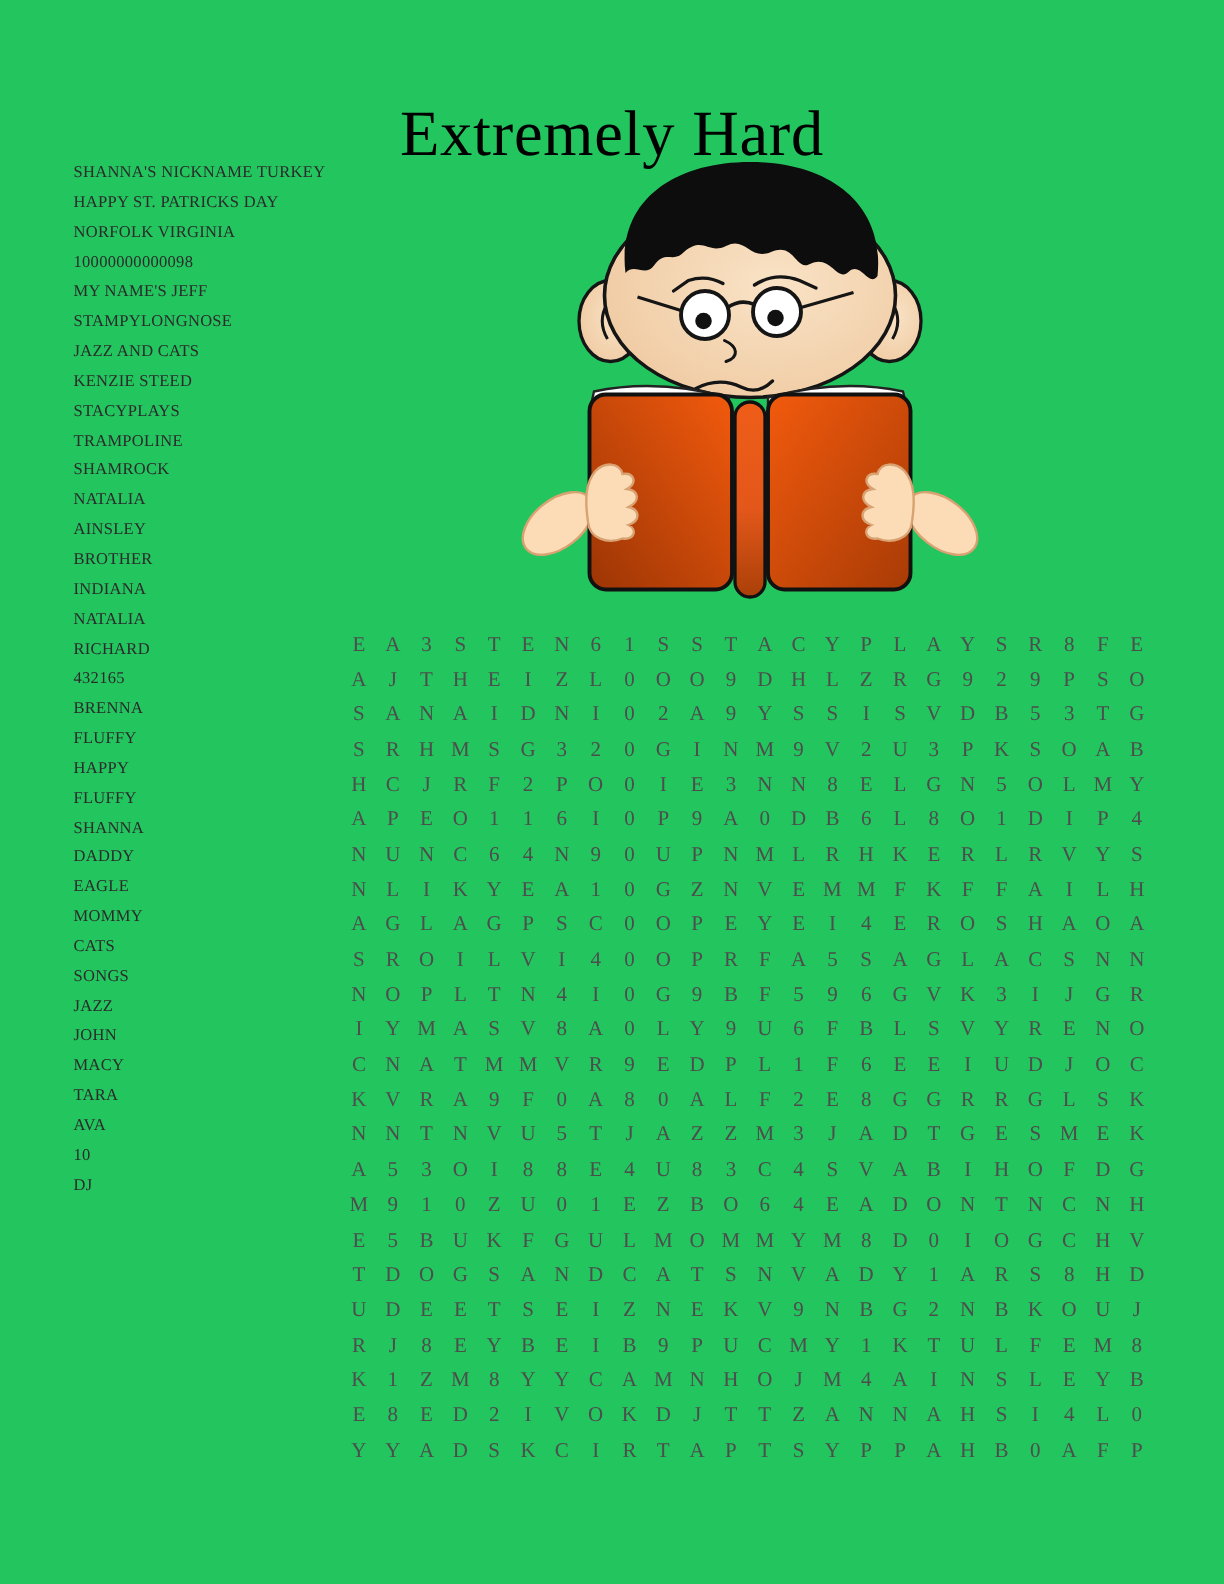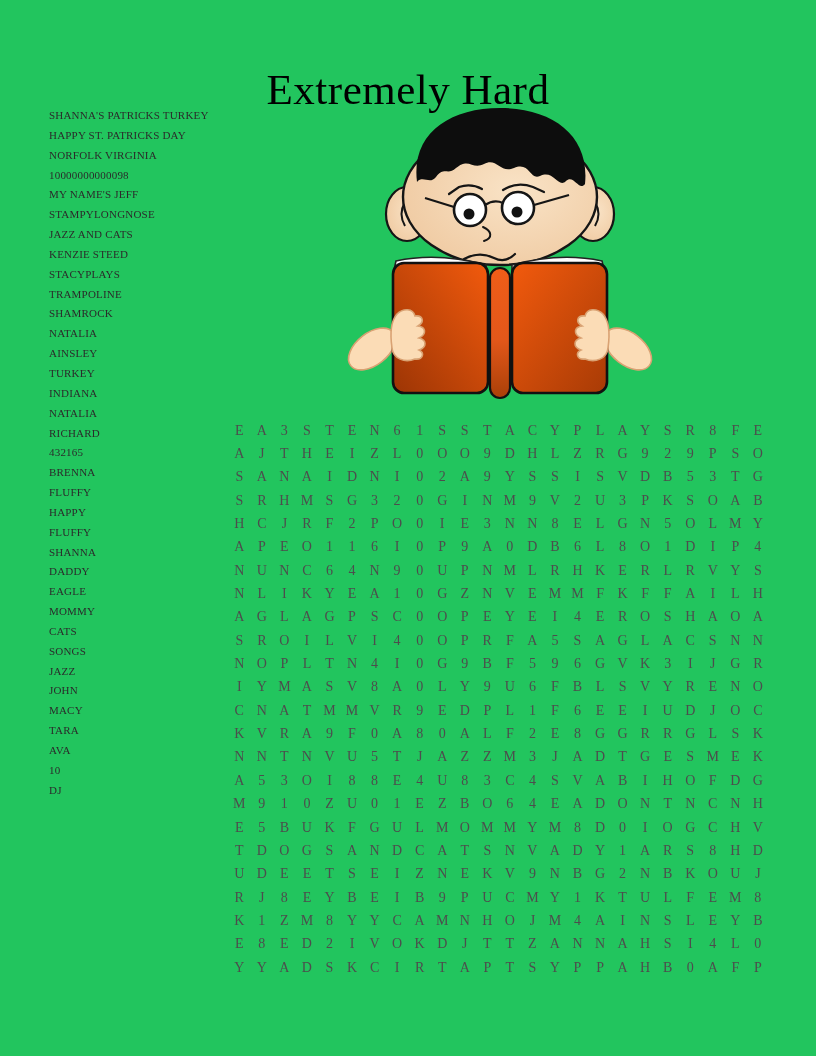--- a/index.html
+++ b/index.html
@@ -132,34 +132,34 @@
              C 81,225 82,232 74,236 C 82,238 82,245 74,248
              C 80,251 78,258 70,257 C 60,261 48,257 47,246
              C 45,232 45,220 52,212 Z" stroke="#d9a273" stroke-width="1.6" fill="#fbdcb6"></path>
     <path d="M 258,212 C 252,206 242,206 240,214 C 232,213 230,220 237,224
              C 229,225 228,232 236,236 C 228,238 228,245 236,248
              C 230,251 232,258 240,257 C 250,261 262,257 263,246
              C 265,232 265,220 258,212 Z" stroke="#d9a273" stroke-width="1.6" fill="#fbdcb6"></path>
   </svg>
 
   <div class="word-list">
-      <div class="word-item">SHANNA'S PATRICKS TURKEY</div>
+      <div class="word-item">SHANNA'S NICKNAME TURKEY</div>
       <div class="word-item">HAPPY ST. PATRICKS DAY</div>
       <div class="word-item">NORFOLK VIRGINIA</div>
       <div class="word-item">10000000000098</div>
       <div class="word-item">MY NAME'S JEFF</div>
       <div class="word-item">STAMPYLONGNOSE</div>
       <div class="word-item">JAZZ AND CATS</div>
       <div class="word-item">KENZIE STEED</div>
       <div class="word-item">STACYPLAYS</div>
       <div class="word-item">TRAMPOLINE</div>
       <div class="word-item">SHAMROCK</div>
       <div class="word-item">NATALIA</div>
       <div class="word-item">AINSLEY</div>
-      <div class="word-item">TURKEY</div>
+      <div class="word-item">BROTHER</div>
       <div class="word-item">INDIANA</div>
       <div class="word-item">NATALIA</div>
       <div class="word-item">RICHARD</div>
       <div class="word-item">432165</div>
       <div class="word-item">BRENNA</div>
       <div class="word-item">FLUFFY</div>
       <div class="word-item">HAPPY</div>
       <div class="word-item">FLUFFY</div>
       <div class="word-item">SHANNA</div>
       <div class="word-item">DADDY</div>

